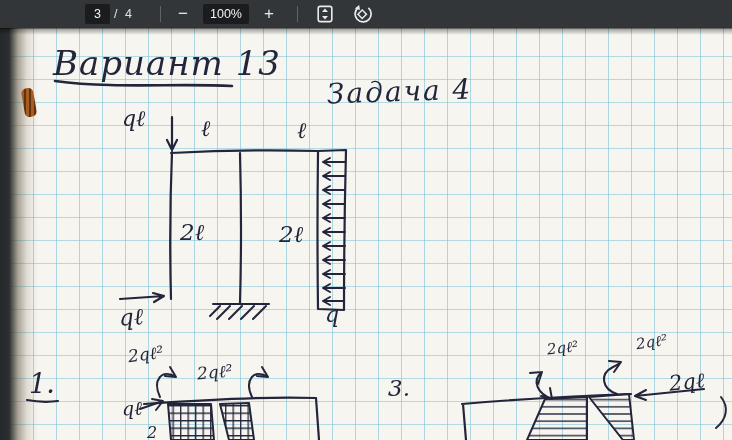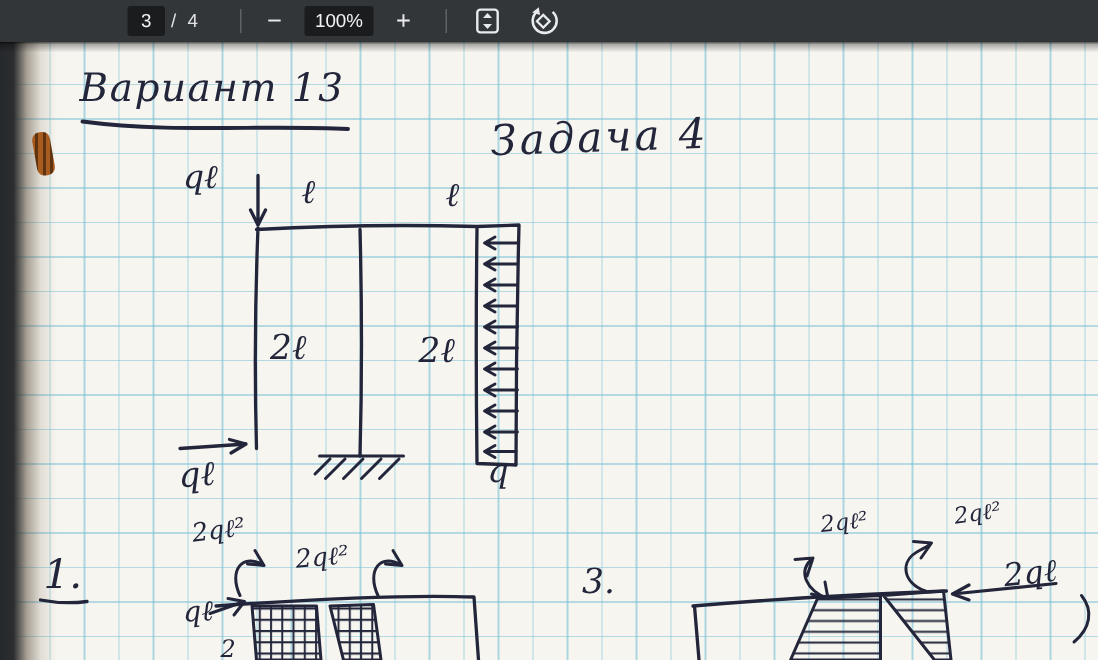--- a/index.html
+++ b/index.html
@@ -15,21 +15,21 @@
   #left-shadow{position:absolute;left:0;top:28px;width:38px;height:412px;
     background:linear-gradient(to right,#26292c 0,#2b2d2f 9px,rgba(90,78,60,.5) 18px,rgba(125,110,88,.18) 27px,transparent 100%);}
   #top-shadow{position:absolute;left:0;top:28px;width:732px;height:7px;
     background:linear-gradient(to bottom,rgba(0,0,0,.40),transparent);}
   #sticker{position:absolute;left:23px;top:88px;width:12px;height:29px;border-radius:5px;
     transform:rotate(-10deg);
     background:repeating-linear-gradient(100deg,#a85c20 0 3px,#5f3310 3px 5px);}
   
   .hw{position:absolute;font-family:"DejaVu Serif",serif;font-style:italic;
       color:#23253a;white-space:nowrap;line-height:1;}
-  #t-title{left:53px;top:46px;font-size:26px;letter-spacing:1px;}
+  #t-title{left:53px;top:46px;font-size:34px;letter-spacing:1px;}
   #t-task{left:327px;top:78px;font-size:28px;letter-spacing:2px;transform:rotate(-2deg);}
   #t-topforce{left:122px;top:108px;font-size:22px;}
   #t-span1{left:201px;top:118px;font-size:22px;}
   #t-span2{left:297px;top:120px;font-size:22px;}
   #t-hleft{left:180px;top:221px;font-size:23px;}
   #t-hright{left:279px;top:223px;font-size:23px;}
   #t-q{left:325px;top:304px;font-size:22px;}
   #t-botforce{left:119px;top:306px;font-size:23px;transform:rotate(-4deg);}
   #t-n1{left:29px;top:370px;font-size:27px;}
   #t-d1m1{left:128px;top:346px;font-size:17px;transform:rotate(-7deg);}

